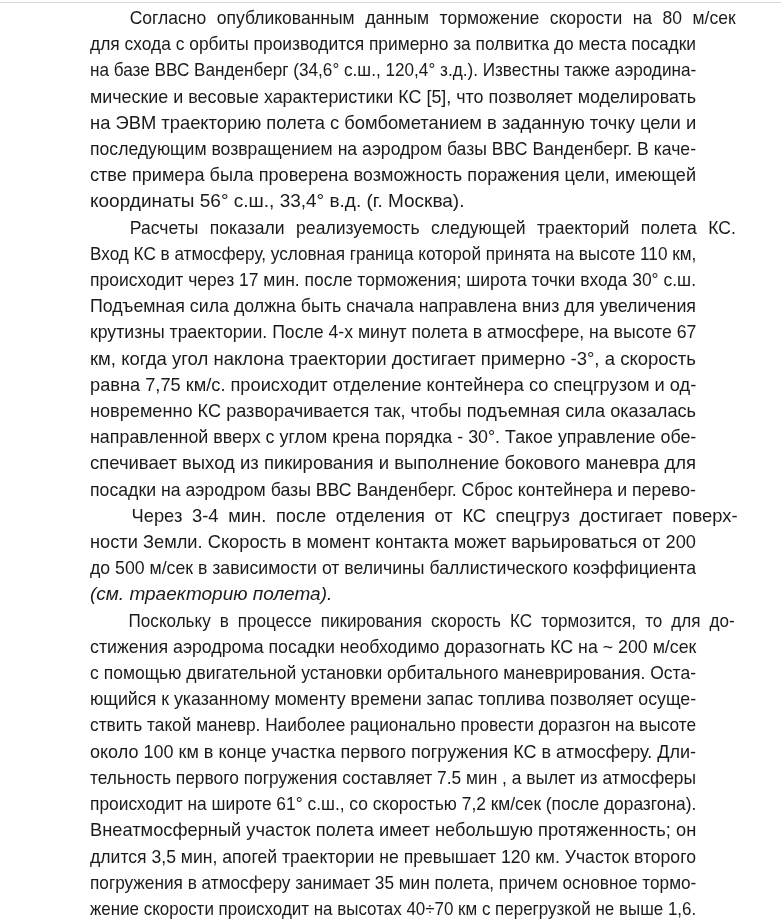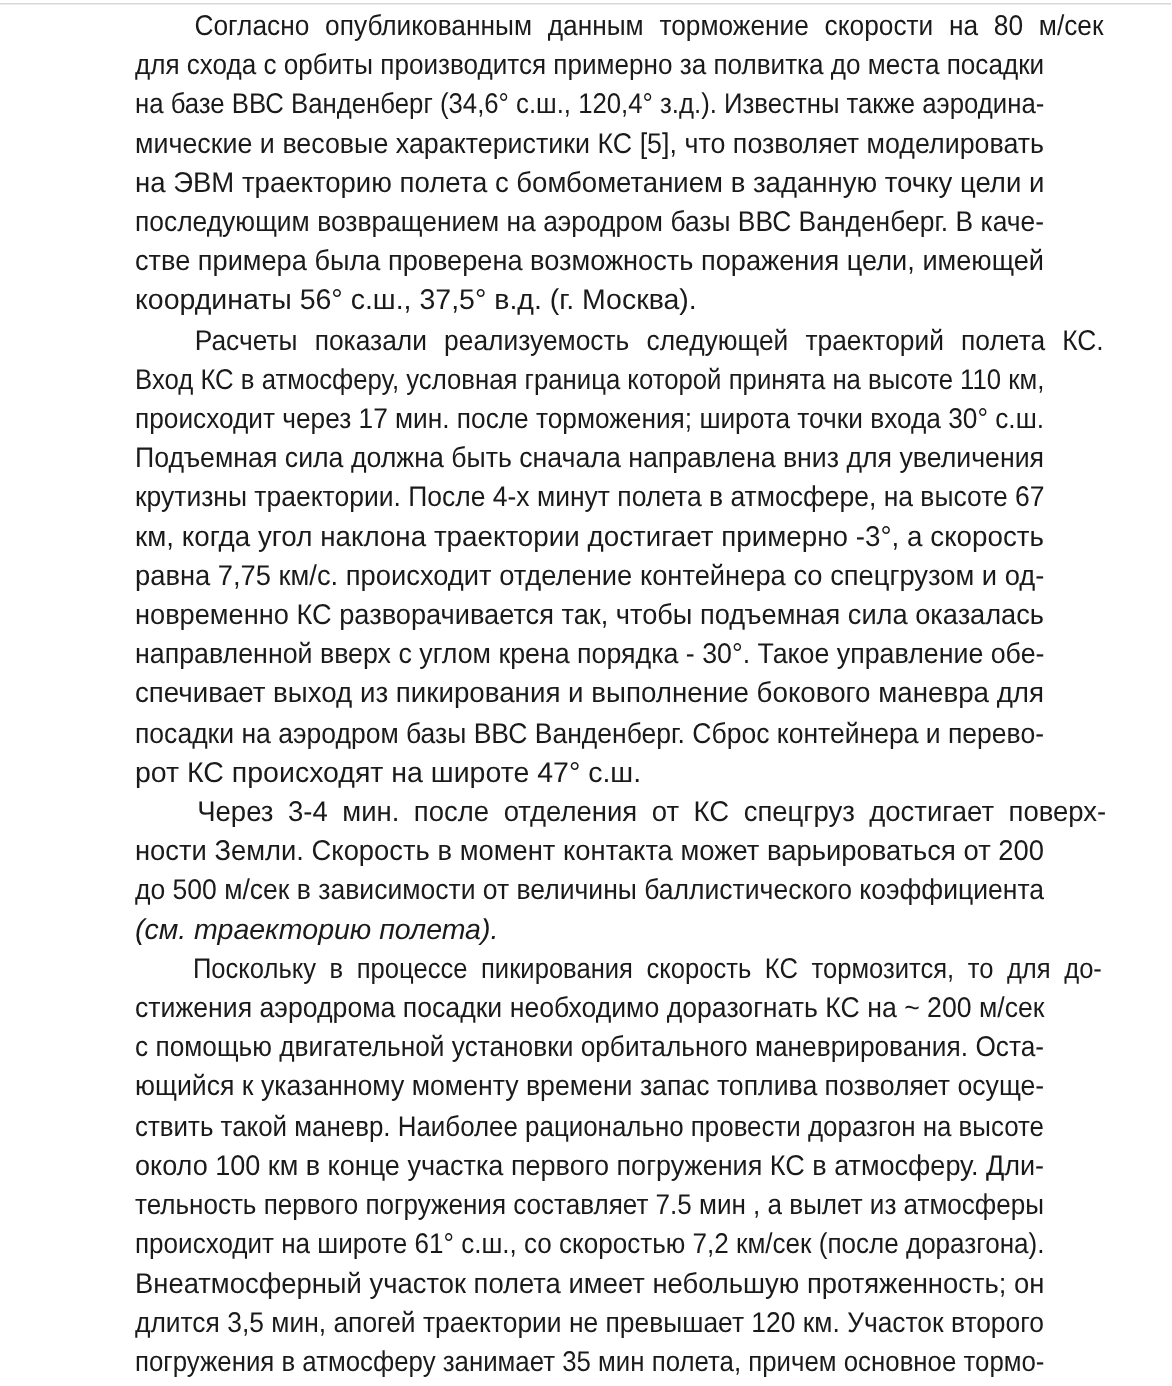--- a/index.html
+++ b/index.html
@@ -22,35 +22,34 @@
 
 <div class="page" id="page">
     <div class="para">
       <span class="line indent" style="display: block; transform: scaleX(0.922374); width: 657px;">Согласно опубликованным данным торможение скорости на 80 м/сек</span>
       <span class="line" style="display: block; transform: scaleX(0.915408); width: 662px;">для схода с орбиты производится примерно за полвитка до места посадки</span>
       <span class="line" style="display: block; transform: scaleX(0.90313); width: 671px;">на базе ВВС Ванденберг (34,6° с.ш., 120,4° з.д.). Известны также аэродина-</span>
       <span class="line" style="display: block; transform: scaleX(0.940994); width: 644px;">мические и весовые характеристики КС [5], что позволяет моделировать</span>
       <span class="line" style="display: block; transform: scaleX(0.966507); width: 627px;">на ЭВМ траекторию полета с бомбометанием в заданную точку цели и</span>
       <span class="line" style="display: block; transform: scaleX(0.926606); width: 654px;">последующим возвращением на аэродром базы ВВС Ванденберг. В каче-</span>
       <span class="line" style="display: block; transform: scaleX(0.95283); width: 636px;">стве примера была проверена возможность поражения цели, имеющей</span>
-      <span class="line last" style="display: block; width: 606px;">координаты 56° с.ш., 37,5° в.д. (г. Москва).</span>
+      <span class="line last" style="display: block; width: 606px;">координаты 56° с.ш., 33,4° в.д. (г. Москва).</span>
     </div>
     <div class="para">
       <span class="line indent" style="display: block; transform: scaleX(0.925191); width: 655px;">Расчеты показали реализуемость следующей траекторий полета КС.</span>
       <span class="line" style="display: block; transform: scaleX(0.90313); width: 671px;">Вход КС в атмосферу, условная граница которой принята на высоте 110 км,</span>
       <span class="line" style="display: block; transform: scaleX(0.920973); width: 658px;">происходит через 17 мин. после торможения; широта точки входа 30° с.ш.</span>
       <span class="line" style="display: block; transform: scaleX(0.936631); width: 647px;">Подъемная сила должна быть сначала направлена вниз для увеличения</span>
       <span class="line" style="display: block; transform: scaleX(0.929448); width: 652px;">крутизны траектории. После 4-х минут полета в атмосфере, на высоте 67</span>
       <span class="line" style="display: block; transform: scaleX(0.974277); width: 622px;">км, когда угол наклона траектории достигает примерно -3°, а скорость</span>
       <span class="line" style="display: block; transform: scaleX(0.958861); width: 632px;">равна 7,75 км/с. происходит отделение контейнера со спецгрузом и од-</span>
       <span class="line" style="display: block; transform: scaleX(0.954331); width: 635px;">новременно КС разворачивается так, чтобы подъемная сила оказалась</span>
       <span class="line" style="display: block; transform: scaleX(0.939535); width: 645px;">направленной вверх с углом крена порядка - 30°. Такое управление обе-</span>
       <span class="line" style="display: block; transform: scaleX(0.972713); width: 623px;">спечивает выход из пикирования и выполнение бокового маневра для</span>
       <span class="line" style="display: block; transform: scaleX(0.930876); width: 651px;">посадки на аэродром базы ВВС Ванденберг. Сброс контейнера и перево-</span>
-      <span class="line last" style="display: block; width: 606px;">рот КС происходят на широте 47° с.ш.</span>
     </div>
     <div class="para">
       <span class="line indent" style="display: block; transform: scaleX(0.964968); width: 628px;">Через 3-4 мин. после отделения от КС спецгруз достигает поверх-</span>
       <span class="line" style="display: block; transform: scaleX(0.96038); width: 631px;">ности Земли. Скорость в момент контакта может варьироваться от 200</span>
       <span class="line" style="display: block; transform: scaleX(0.930876); width: 651px;">до 500 м/сек в зависимости от величины баллистического коэффициента</span>
       <span class="line last" style="display: block; width: 606px; font-style: italic;">(см. траекторию полета).</span>
     </div>
     <div class="para">
       <span class="line indent" style="display: block; transform: scaleX(0.897778); width: 675px;">Поскольку в процессе пикирования скорость КС тормозится, то для до-</span>
       <span class="line" style="display: block; transform: scaleX(0.935185); width: 648px;">стижения аэродрома посадки необходимо доразогнать КС на ~ 200 м/сек</span>

